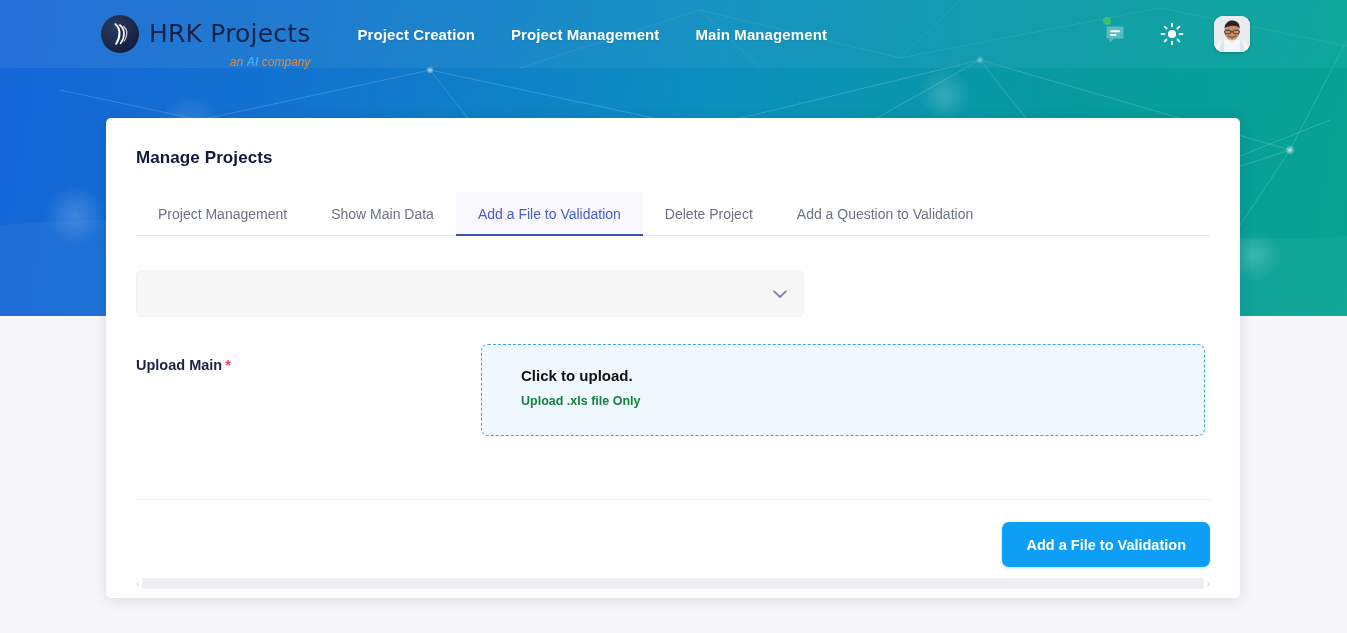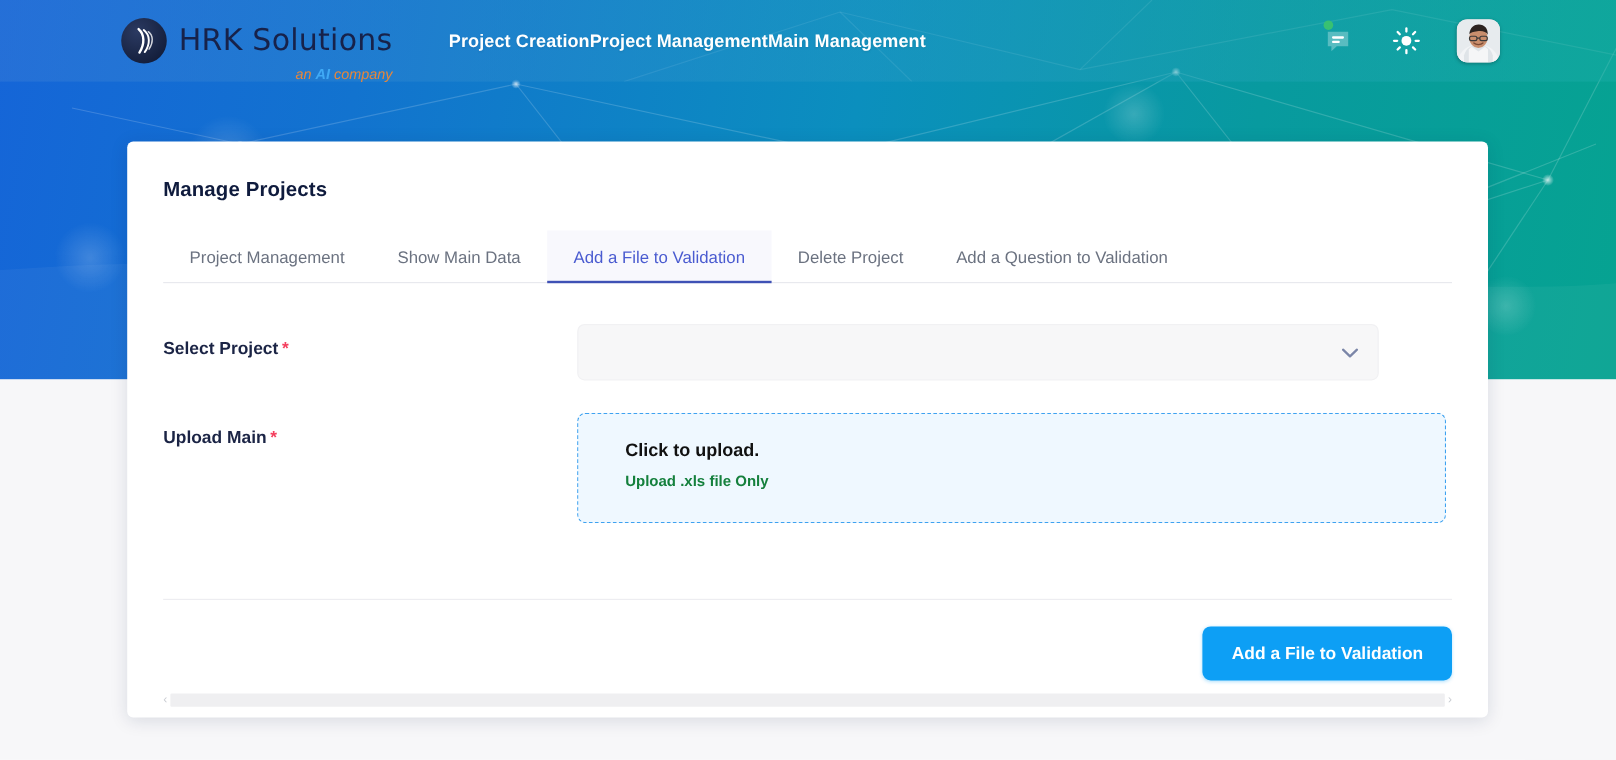--- a/index.html
+++ b/index.html
@@ -37,21 +37,21 @@
   .brand-title {
     font-size: 25px; color: #17224a; letter-spacing: .2px; line-height: 26px;
     font-family: "DejaVu Sans", sans-serif; font-weight: 400;
   }
   .brand-tagline {
     position: absolute; right: 0; top: 34px;
     font-size: 12px; font-style: italic; color: #e8873a; white-space: nowrap;
   }
   .brand-tagline .ai { color: #3fa9f5; font-weight: 700; font-style: italic; }
 
-  .navlinks { display: flex; align-items: flex-end; margin-left: 47px; z-index: 2; position: relative; }
+  .navlinks { display: flex; align-items: flex-end; gap: 36px; margin-left: 47px; z-index: 2; position: relative; }
   .navlink {
     color: #ffffff; font-size: 15px; font-weight: 700; letter-spacing: .1px;
     cursor: pointer; text-shadow: 0 1px 2px rgba(0,0,0,.10); white-space: nowrap;
   }
 
   .nav-right { position: absolute; right: 97px; top: 0; height: 68px; display: flex; align-items: center; gap: 27px; z-index: 2; }
   .icon-btn { position: relative; width: 30px; height: 30px; display: flex; align-items: center; justify-content: center; cursor: pointer; }
   .chat-dot {
     position: absolute; left: 3px; top: -2px; width: 8px; height: 8px; border-radius: 50%;
     background: #38c172;
@@ -192,21 +192,21 @@
 
     <div class="brand">
       <div class="brand-mark">
         <svg width="26" height="26" viewBox="0 0 26 26">
           <path d="M8.5 3.2 C 13.5 7.5, 13.8 15.5, 9.2 22.8" stroke="#ffffff" stroke-width="2" fill="none" stroke-linecap="round"></path>
           <path d="M12.8 4.0 C 18.2 8.2, 18.4 15.8, 13.6 22.4" stroke="#ffffff" stroke-width="1.6" fill="none" stroke-linecap="round"></path>
           <path d="M16.6 5.4 C 20.8 8.6, 20.9 14.4, 17.2 20.0" stroke="#ffffff" stroke-width="1.2" fill="none" stroke-linecap="round" opacity=".8"></path>
         </svg>
       </div>
       <div class="brand-text">
-        <div class="brand-title">HRK Solutions</div>
+        <div class="brand-title">HRK Projects</div>
         <div class="brand-tagline"><span>an </span><span class="ai">AI</span><span> company</span></div>
       </div>
     </div>
 
     <div class="navlinks">
       <div class="navlink">Project Creation</div>
       <div class="navlink">Project Management</div>
       <div class="navlink">Main Management</div>
     </div>
 
@@ -258,21 +258,20 @@
       <div class="tab">Project Management</div>
       <div class="tab">Show Main Data</div>
       <div class="tab active">Add a File to Validation</div>
       <div class="tab">Delete Project</div>
       <div class="tab">Add a Question to Validation</div>
     </div>
 
     <div class="form">
 
       <div class="row row-select">
-        <div class="field-label"><span>Select Project</span><span class="req">*</span></div>
         <div class="select-box">
           <span></span>
           <span class="chev">
             <svg width="14" height="9" viewBox="0 0 14 9">
               <path d="M1.2 1.4 L7 7 L12.8 1.4" stroke="#7b86a8" stroke-width="1.9" fill="none" stroke-linecap="round" stroke-linejoin="round"></path>
             </svg>
           </span>
         </div>
       </div>
 

